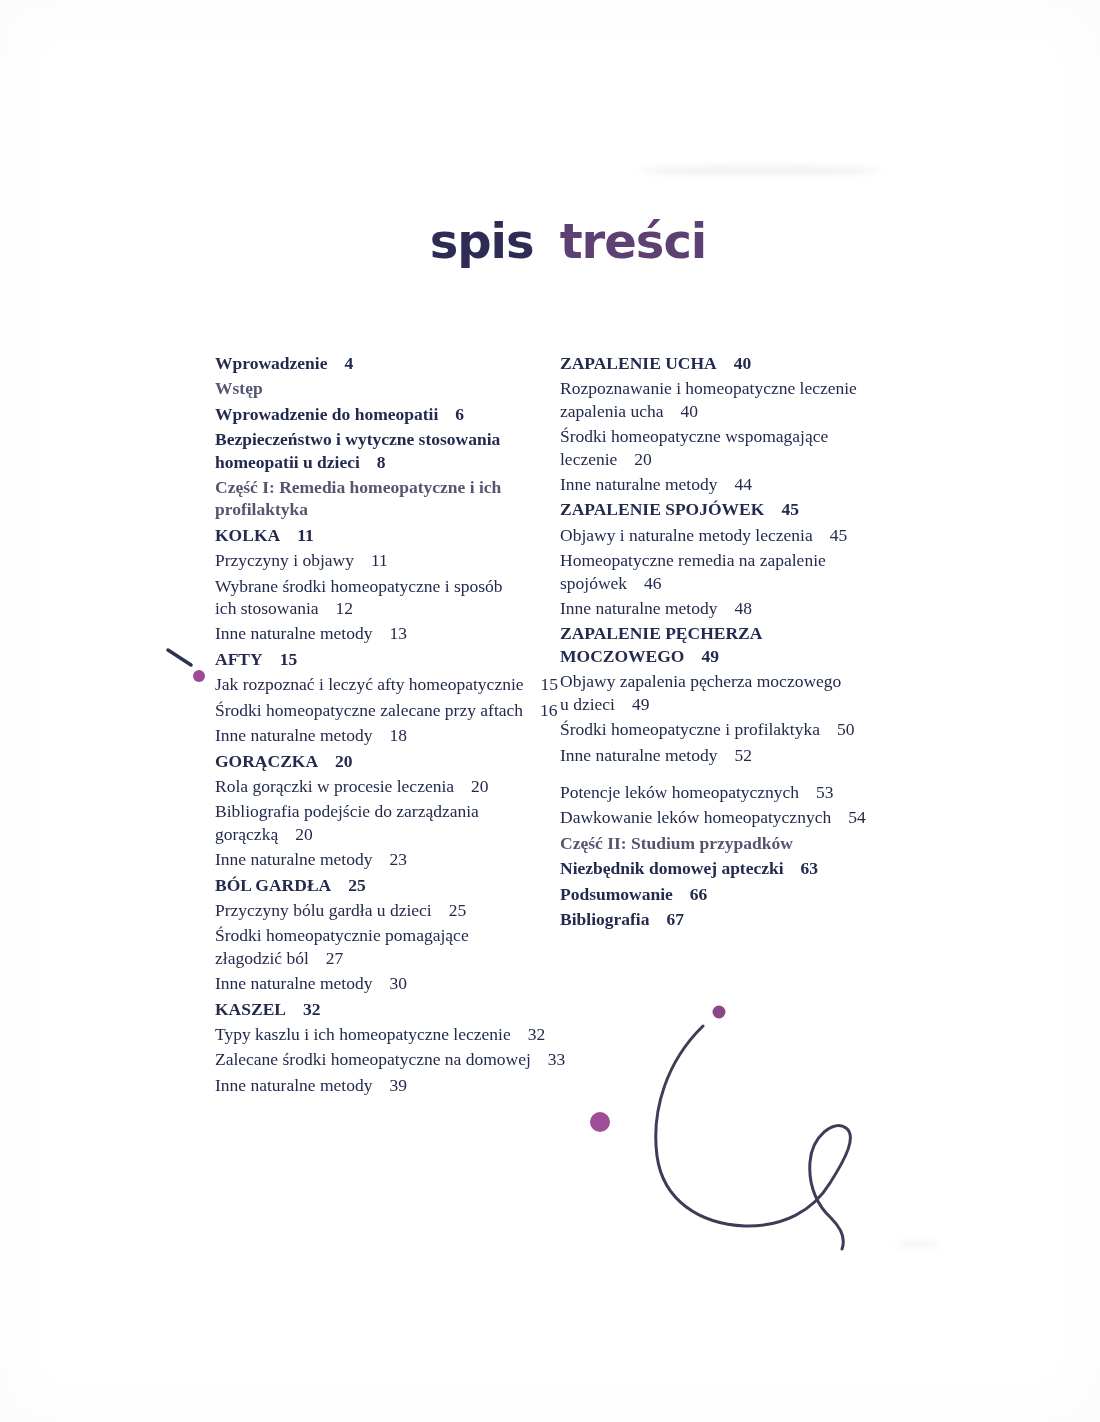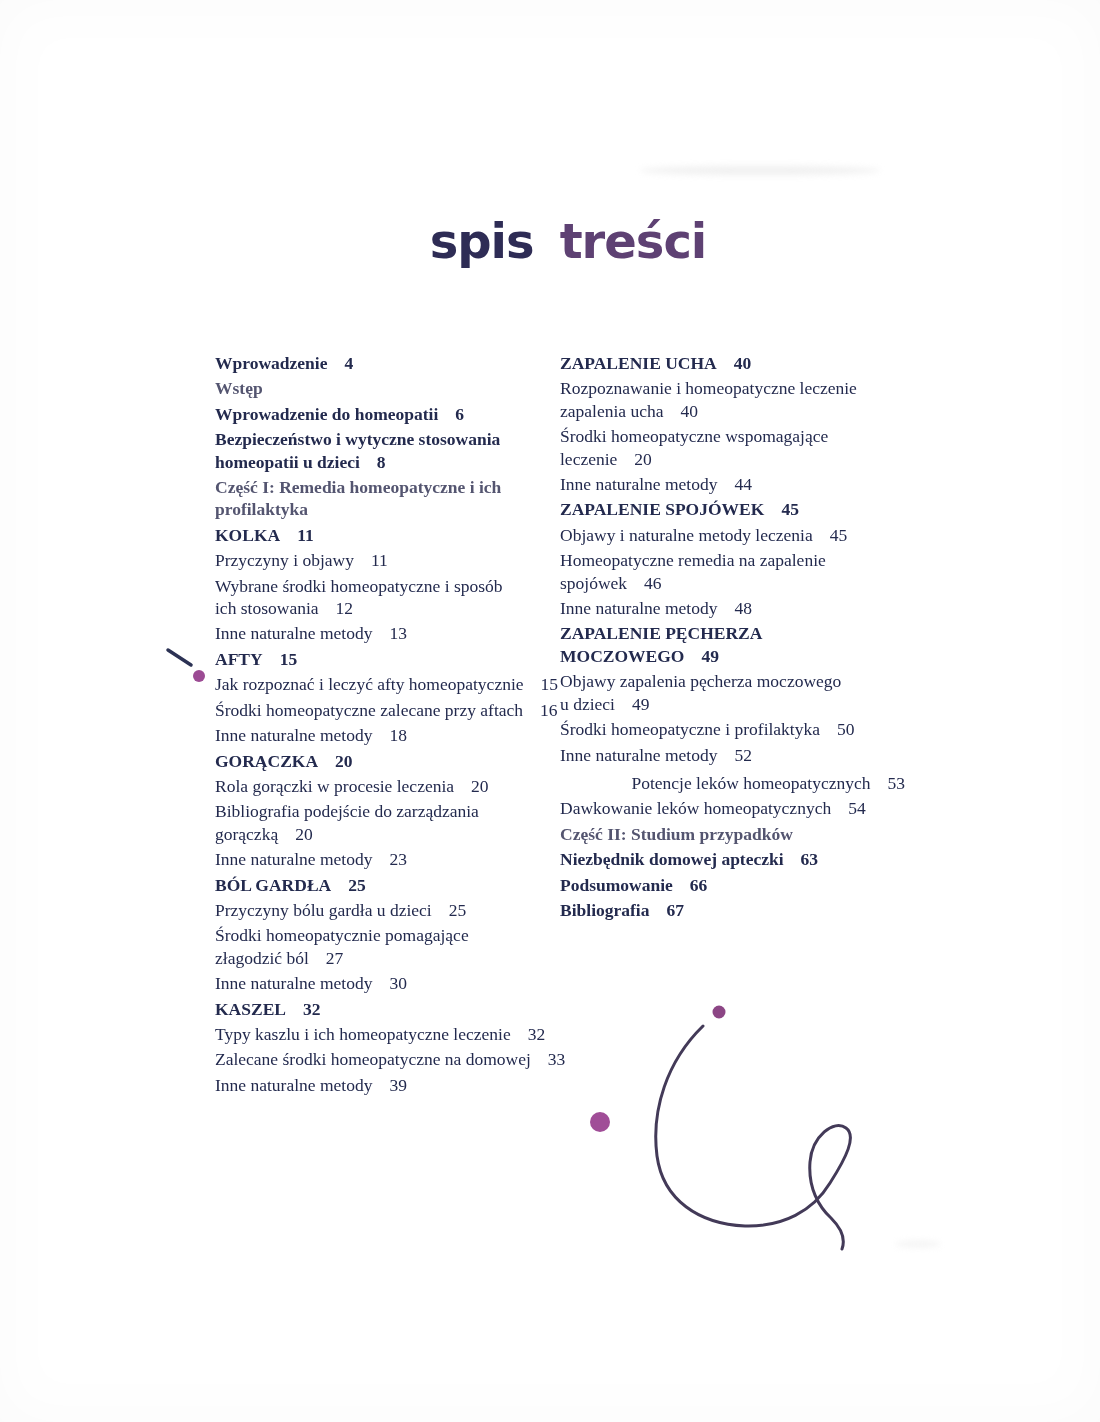--- a/index.html
+++ b/index.html
@@ -32,21 +32,21 @@
   }
   .col{width:345px;}
   .entry{
     font-size:17.5px;
     line-height:22.4px;
     margin:0 0 3px 0;
   }
   .entry .txt{white-space:pre;}
   .entry .pg{margin-left:17px;}
   .chapter{font-weight:bold;}
-  .gap{margin-top:6px;text-align:right;}
+  .gap{margin-top:15px;}
   .muted{color:#545570;}
   .col .entry:first-child{margin-top:0;}
   .decor{
     position:absolute;left:0;top:0;width:1100px;height:1422px;
     pointer-events:none;
   }
   .smudge{
     position:absolute;
     background:#e4e4e4;
     border-radius:50%;

